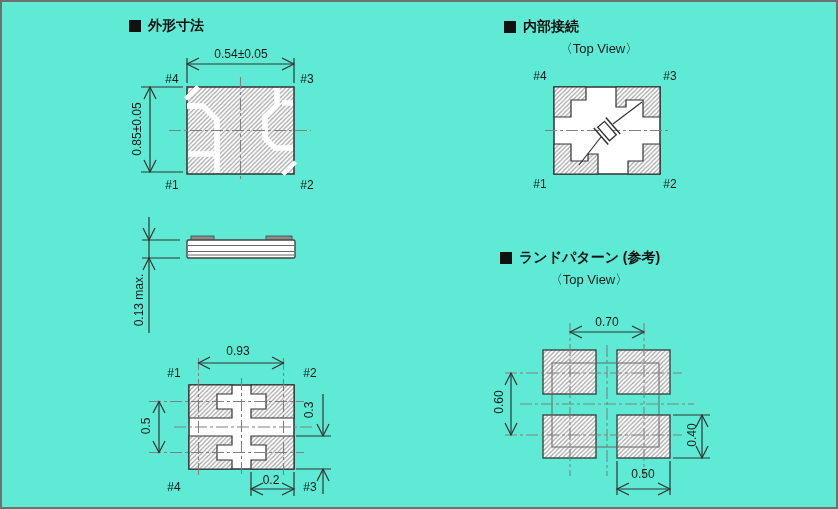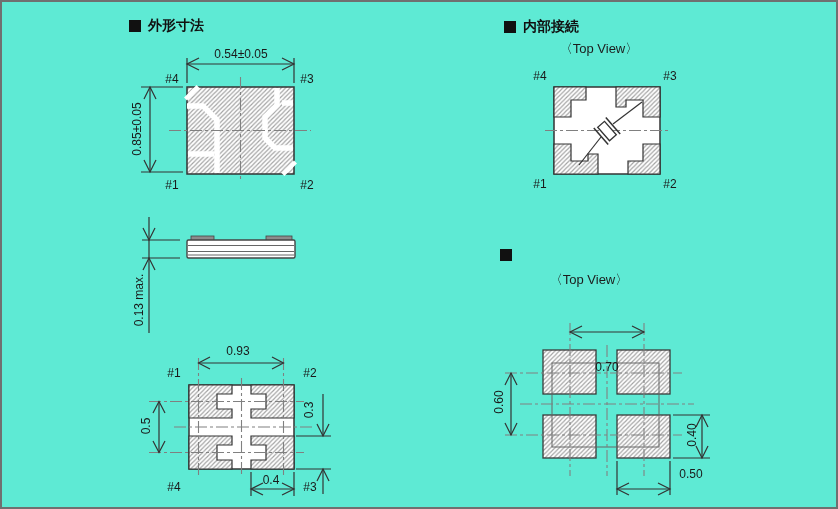--- a/index.html
+++ b/index.html
@@ -189,44 +189,45 @@
   </div>
 
   <div class="section-title" style="left:502px;top:16px;justify-content:center;">
     <span class="bullet"></span>
     <span>内部接続</span>
   </div>
   <div class="subtitle" style="left:597px;top:47px;">〈Top View〉</div>
 
   <div class="section-title" style="left:498px;top:247px;">
     <span class="bullet"></span>
+    <span>ランドパターン (参考)</span>
   </div>
   <div class="subtitle" style="left:587px;top:278px;">〈Top View〉</div>
 
   <div class="lbl" style="left:239px;top:52px;">0.54±0.05</div>
   <div class="lbl rot" style="left:135px;top:127px;">0.85±0.05</div>
   <div class="lbl pin" style="left:170px;top:77px;">#4</div>
   <div class="lbl pin" style="left:305px;top:77px;">#3</div>
   <div class="lbl pin" style="left:170px;top:183px;">#1</div>
   <div class="lbl pin" style="left:305px;top:183px;">#2</div>
 
   <div class="lbl rot" style="left:137px;top:298px;">0.13 max.</div>
 
   <div class="lbl" style="left:236px;top:349px;">0.93</div>
   <div class="lbl rot" style="left:144px;top:424px;">0.5</div>
   <div class="lbl rot" style="left:307px;top:408px;">0.3</div>
-  <div class="lbl" style="left:269px;top:478px;">0.4</div>
+  <div class="lbl" style="left:269px;top:478px;">0.2</div>
   <div class="lbl pin" style="left:172px;top:371px;">#1</div>
   <div class="lbl pin" style="left:308px;top:371px;">#2</div>
   <div class="lbl pin" style="left:172px;top:485px;">#4</div>
   <div class="lbl pin" style="left:308px;top:485px;">#3</div>
 
   <div class="lbl pin" style="left:538px;top:74px;">#4</div>
   <div class="lbl pin" style="left:668px;top:74px;">#3</div>
   <div class="lbl pin" style="left:538px;top:182px;">#1</div>
   <div class="lbl pin" style="left:668px;top:182px;">#2</div>
 
-  <div class="lbl" style="left:605px;top:320px;margin-top:45px;">0.70</div>
+  <div class="lbl" style="left:605px;top:320px;">0.70</div>
   <div class="lbl rot" style="left:497px;top:400px;">0.60</div>
   <div class="lbl rot" style="left:690px;top:433px;">0.40</div>
-  <div class="lbl" style="left:641px;top:472px;margin-left:48px;">0.50</div>
+  <div class="lbl" style="left:641px;top:472px;">0.50</div>
 
 </div>
 
 </body></html>

